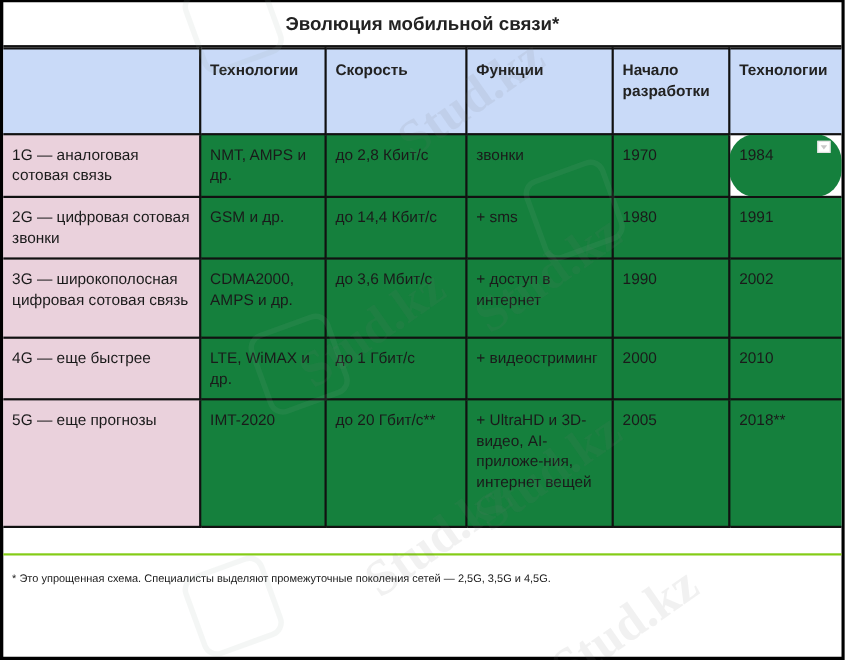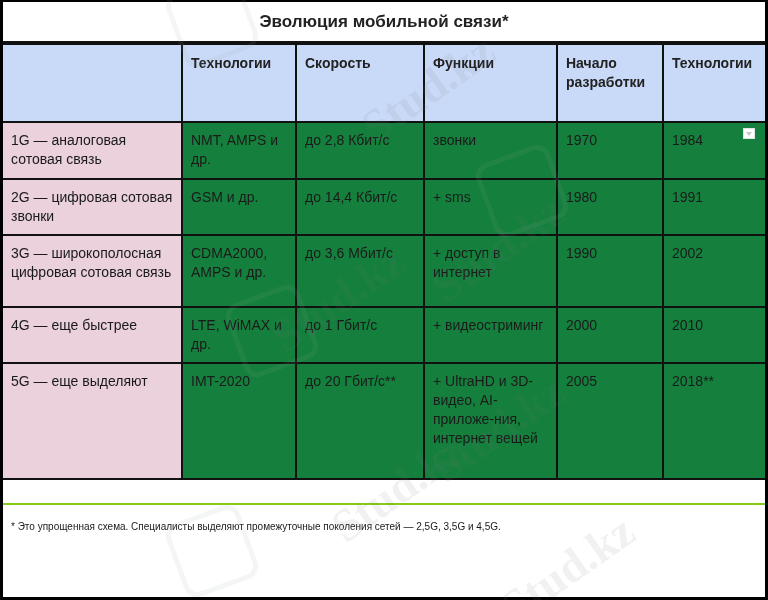--- a/index.html
+++ b/index.html
@@ -41,21 +41,21 @@
     .dropdown-mark {
       position: absolute; right: 10px; top: 5px; width: 12px; height: 11px;
       border: 1px solid #e2e2e2; background: #fff;
       display: flex; align-items: center; justify-content: center;
     }
     .dropdown-mark::after {
       content: ""; width: 0; height: 0;
       border-left: 3px solid transparent; border-right: 3px solid transparent;
       border-top: 4px solid #c8c8c8;
     }
-    .cell-rel { position: relative; }
+    .cell-rel { position: relative; border-radius: 24px; }
     .watermark {
       position: absolute; pointer-events: none; font-family: "Liberation Serif", serif;
       font-weight: bold; color: rgba(120,120,120,0.10); font-size: 46px;
       transform: rotate(-35deg); white-space: nowrap;
     }
     .wm-logo {
       position: absolute; pointer-events: none; width: 78px; height: 78px;
       border: 5px solid rgba(150,170,160,0.10); border-radius: 14px; transform: rotate(-20deg);
     }
   </style>
@@ -115,21 +115,21 @@
       </tr>
       <tr style="height:56px">
         <td class="gen">4G — еще быстрее</td>
         <td>LTE, WiMAX и др.</td>
         <td>до 1 Гбит/с</td>
         <td>+ видеостриминг</td>
         <td>2000</td>
         <td>2010</td>
       </tr>
       <tr style="height:116px">
-        <td class="gen">5G — еще выделяют</td>
+        <td class="gen">5G — еще прогнозы</td>
         <td>IMT-2020</td>
         <td>до 20 Гбит/с**</td>
         <td>+ UltraHD и 3D-видео, AI-приложе-ния, интернет вещей</td>
         <td>2005</td>
         <td>2018**</td>
       </tr>
     </tbody>
   </table>
 
   <div class="footnotes">

